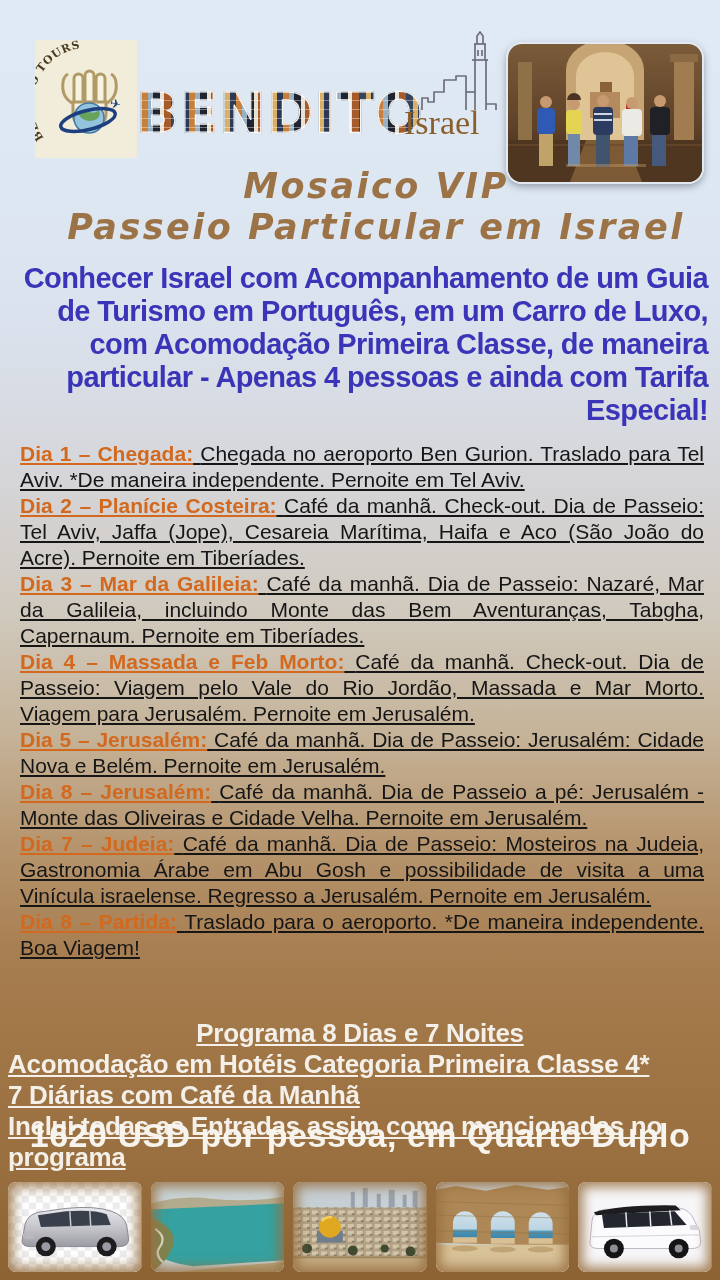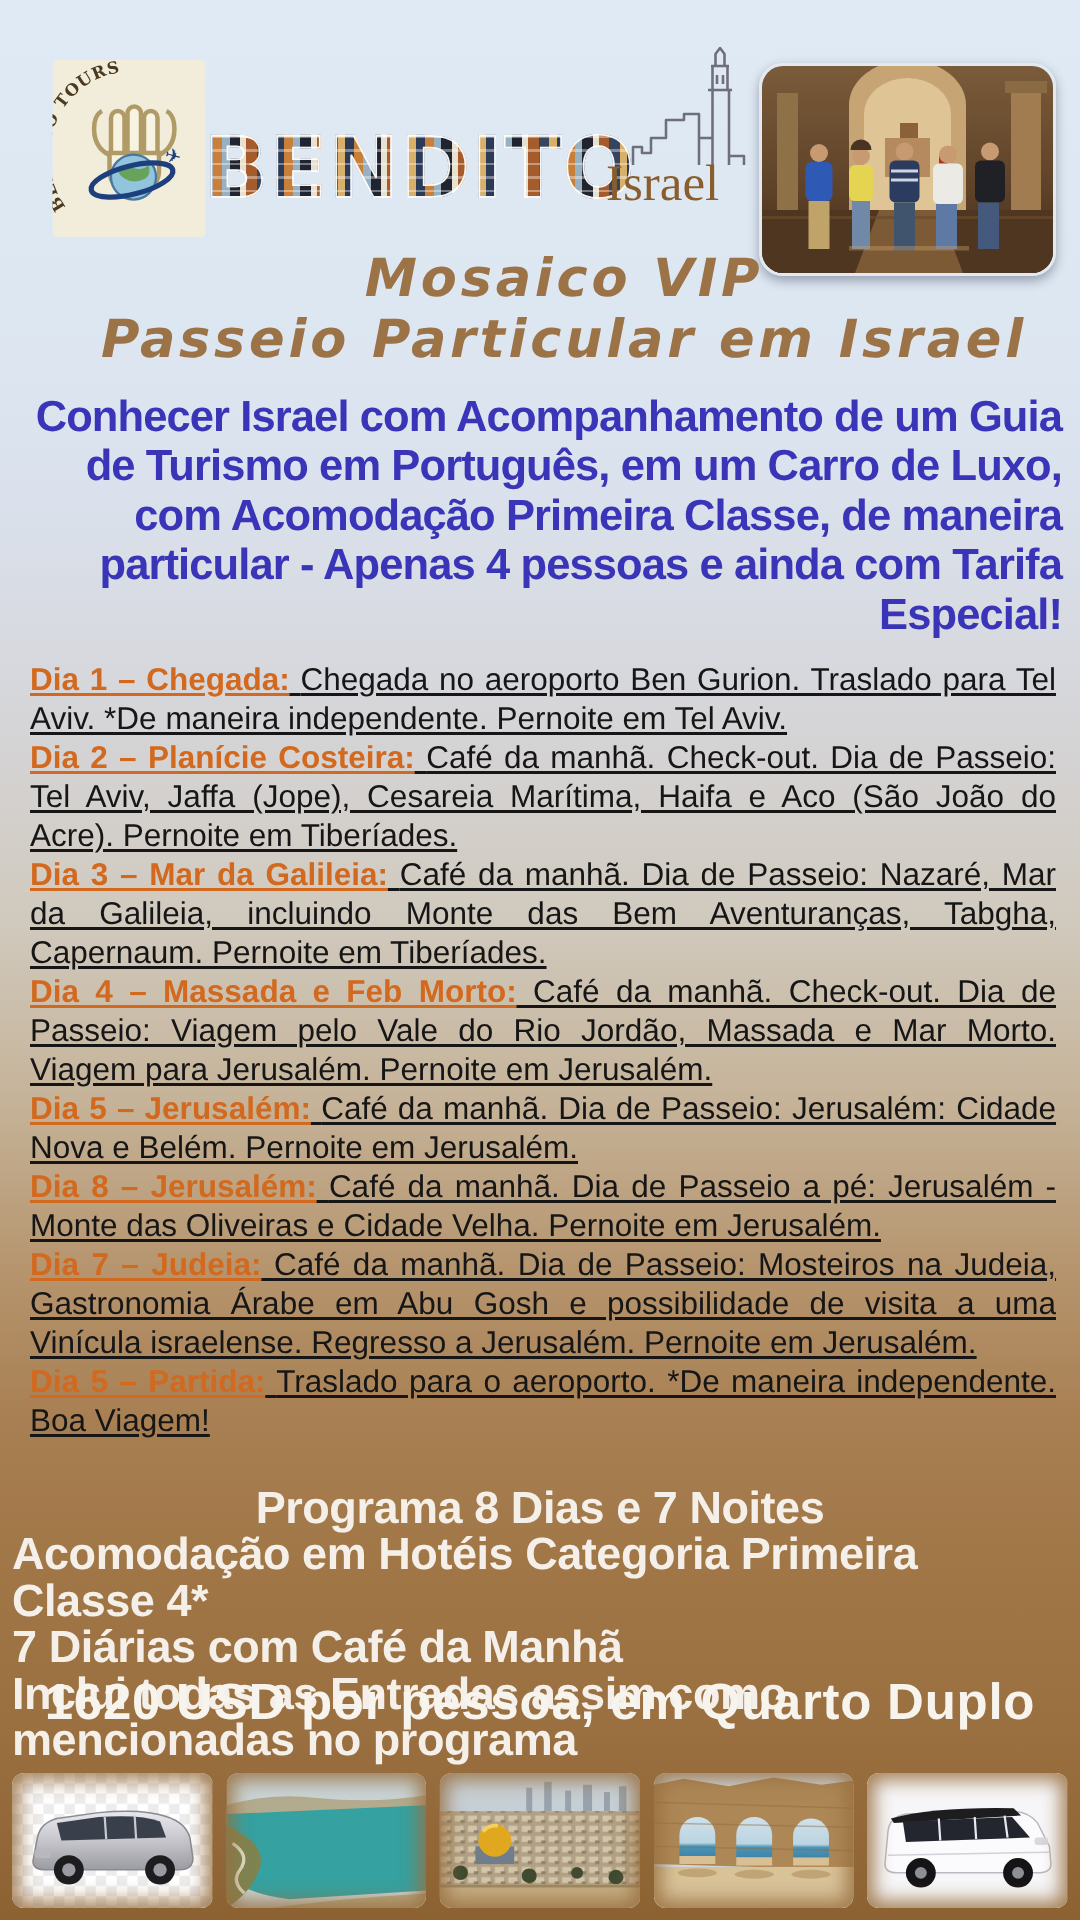--- a/index.html
+++ b/index.html
@@ -49,22 +49,22 @@
   .intro{
     position:absolute;top:262px;left:12px;right:12px;text-align:right;
     color:#3a35b8;font-weight:700;font-size:29px;line-height:33px;letter-spacing:-0.6px;
   }
   
   .itinerary{position:absolute;top:441px;left:20px;right:16px;
     font-size:21px;line-height:26px;color:#161616;}
   .itinerary p{margin:0;text-align:justify;text-decoration:underline;}
   .day-label{color:#d2691e;font-weight:700;text-decoration:underline;}
   
-  .summary{position:absolute;top:990px;left:8px;right:8px;
-    color:#f4f0e9;font-weight:700;font-size:30px;line-height:31px;letter-spacing:-0.3px;}
+  .summary{position:absolute;top:1018px;left:8px;right:8px;
+    color:#f4f0e9;font-weight:700;font-size:26px;line-height:31px;letter-spacing:-0.3px;text-decoration:underline;}
   .summary .center{text-align:center;}
   .price{
     position:absolute;top:1116px;left:0;right:0;text-align:center;
     color:#f7f3ed;font-weight:700;font-size:34px;letter-spacing:0.5px;
   }
   
   .strip{position:absolute;left:8px;right:8px;top:1182px;height:90px;display:flex;gap:9px;}
   .strip .photo{flex:1;position:relative;border-radius:8px;overflow:hidden;}
   .strip .photo svg{display:block;width:100%;height:100%;}
   .strip .photo::after{
@@ -177,21 +177,21 @@
   <div class="intro">Conhecer Israel com Acompanhamento de um Guia de Turismo em Português, em um Carro de Luxo, com Acomodação Primeira Classe, de maneira particular - Apenas 4 pessoas e ainda com Tarifa Especial!</div>
 
   <div class="itinerary">
     <p><span class="day-label">Dia 1 – Chegada:</span> <span>Chegada no aeroporto Ben Gurion. Traslado para Tel Aviv. *De maneira independente. Pernoite em Tel Aviv.</span></p>
     <p><span class="day-label">Dia 2 – Planície Costeira:</span> <span>Café da manhã. Check-out. Dia de Passeio: Tel Aviv, Jaffa (Jope), Cesareia Marítima, Haifa e Aco (São João do Acre). Pernoite em Tiberíades.</span></p>
     <p><span class="day-label">Dia 3 – Mar da Galileia:</span> <span>Café da manhã. Dia de Passeio: Nazaré, Mar da Galileia, incluindo Monte das Bem Aventuranças, Tabgha, Capernaum. Pernoite em Tiberíades.</span></p>
     <p><span class="day-label">Dia 4 – Massada e Feb Morto:</span> <span>Café da manhã. Check-out. Dia de Passeio: Viagem pelo Vale do Rio Jordão, Massada e Mar Morto. Viagem para Jerusalém. Pernoite em Jerusalém.</span></p>
     <p><span class="day-label">Dia 5 – Jerusalém:</span> <span>Café da manhã. Dia de Passeio: Jerusalém: Cidade Nova e Belém. Pernoite em Jerusalém.</span></p>
     <p><span class="day-label">Dia 8 – Jerusalém:</span> <span>Café da manhã. Dia de Passeio a pé: Jerusalém - Monte das Oliveiras e Cidade Velha. Pernoite em Jerusalém.</span></p>
     <p><span class="day-label">Dia 7 – Judeia:</span> <span>Café da manhã. Dia de Passeio: Mosteiros na Judeia, Gastronomia Árabe em Abu Gosh e possibilidade de visita a uma Vinícula israelense. Regresso a Jerusalém. Pernoite em Jerusalém.</span></p>
-    <p><span class="day-label">Dia 5 – Partida:</span> <span>Traslado para o aeroporto. *De maneira independente. Boa Viagem!</span></p>
+    <p><span class="day-label">Dia 8 – Partida:</span> <span>Traslado para o aeroporto. *De maneira independente. Boa Viagem!</span></p>
   </div>
 
   <div class="summary">
     <div class="center">Programa 8 Dias e 7 Noites</div>
     <div>Acomodação em Hotéis Categoria Primeira Classe 4*</div>
     <div>7 Diárias com Café da Manhã</div>
     <div>Inclui todas as Entradas assim como mencionadas no programa</div>
   </div>
   <div class="price">1620 USD por pessoa, em Quarto Duplo</div>
 

